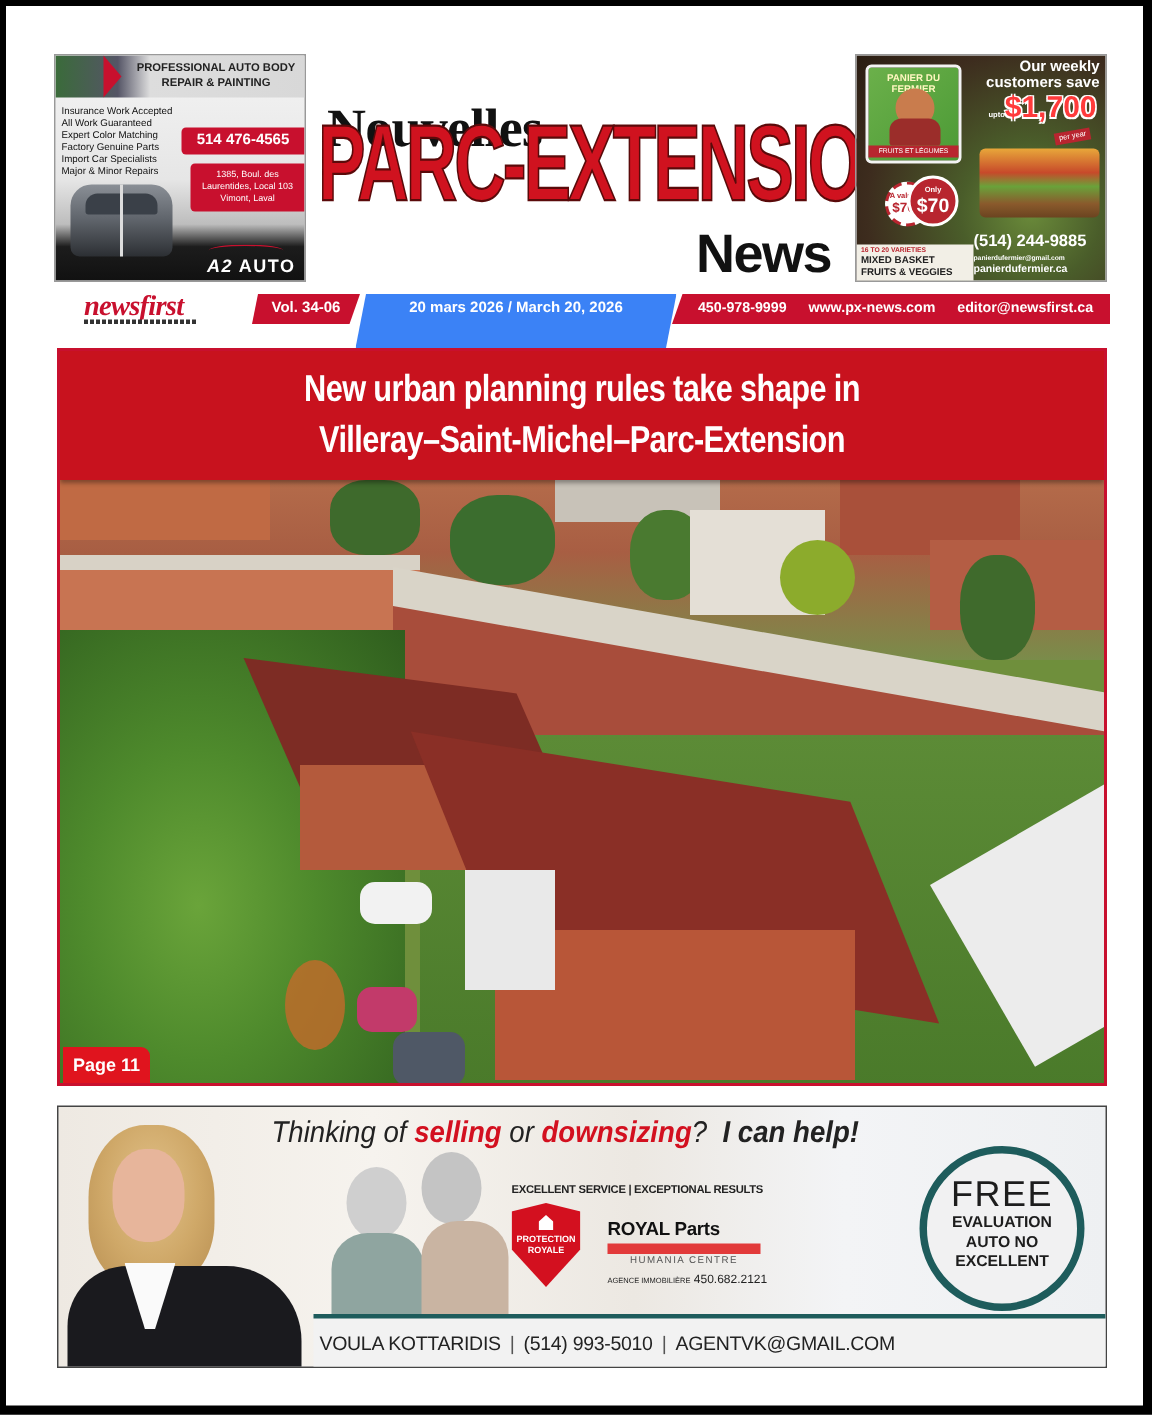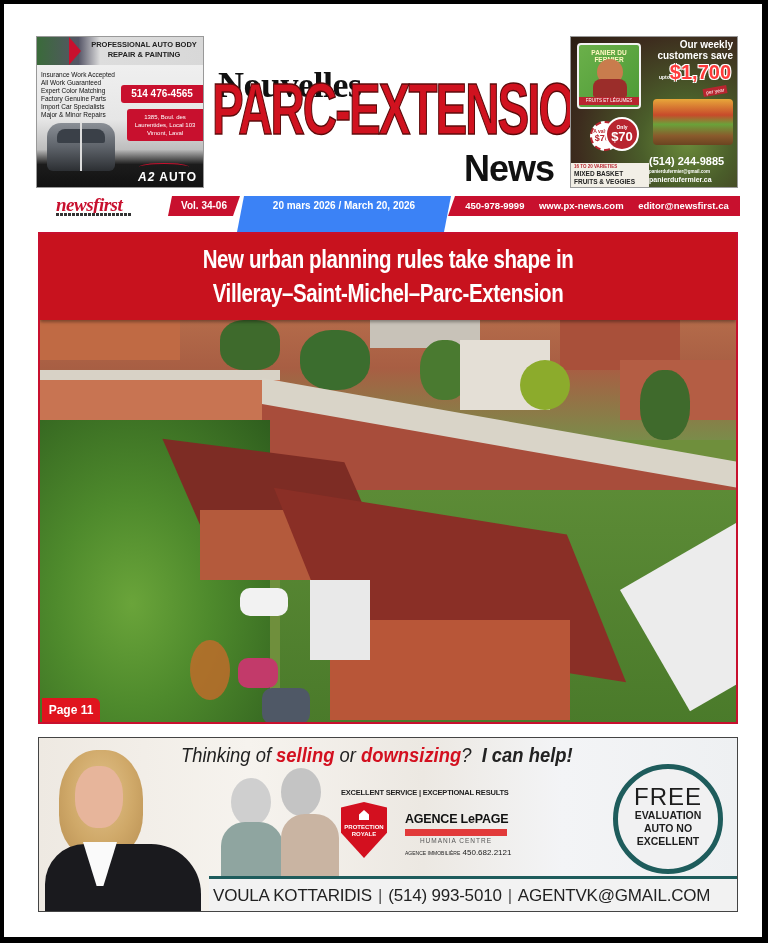--- a/index.html
+++ b/index.html
@@ -261,21 +261,21 @@
   .realty .free {
     position: absolute; left: 574px; top: 26px; width: 110px; height: 110px; border-radius: 50%;
     background: #f1f1f2; border: 5px solid #1e5c5c; text-align: center; color: #1d1d1d;
     padding-top: 16px;
   }
   .realty .free .big { font-size: 24px; line-height: 24px; letter-spacing: 1px; }
   .realty .free .small { font-size: 10.5px; line-height: 13px; font-weight: bold; }
   .realty .footer {
     position: absolute; left: 170px; top: 138px; width: 530px; height: 36px;
     background: #f2f2f2; border-top: 3px solid #1e5c5c;
-    font-size: 17px; color: #222; line-height: 33px; padding-left: 4px; white-space: nowrap;
+    font-size: 13px; color: #222; line-height: 33px; padding-left: 4px; white-space: nowrap;
     letter-spacing: -0.2px;
   }
   .realty .footer .sep { color: #555; padding: 0 6px; }
 </style>
 </head>
 <body>
 
 <div class="page">
 
   <div class="ad-left">
@@ -412,21 +412,21 @@
     <div class="headline2">
       <span>Thinking of </span><span class="red">selling</span><span> or </span><span class="red">downsizing</span><span>?</span><span class="strong" style="white-space:pre">  I can help!</span>
     </div>
     <div class="tagline">EXCELLENT SERVICE | EXCEPTIONAL RESULTS</div>
     <div class="shield">
       <div>PROTECTION</div>
         <div>ROYALE</div>
     </div>
     <div class="rlp">
       <div class="bar"></div>
-      <div class="name">AGENCE LePAGE</div>
+      <div class="name">ROYAL Parts</div>
       <div class="bar2"></div>
       <div class="centre">HUMANIA CENTRE</div>
       <div class="agence"><small>AGENCE IMMOBILIÈRE</small> <span>450.682.2121</span></div>
     </div>
     <div class="free">
       <div class="big">FREE</div>
       <div class="small">EVALUATION</div>
       <div class="small">AUTO NO</div>
       <div class="small">EXCELLENT</div>
     </div>

